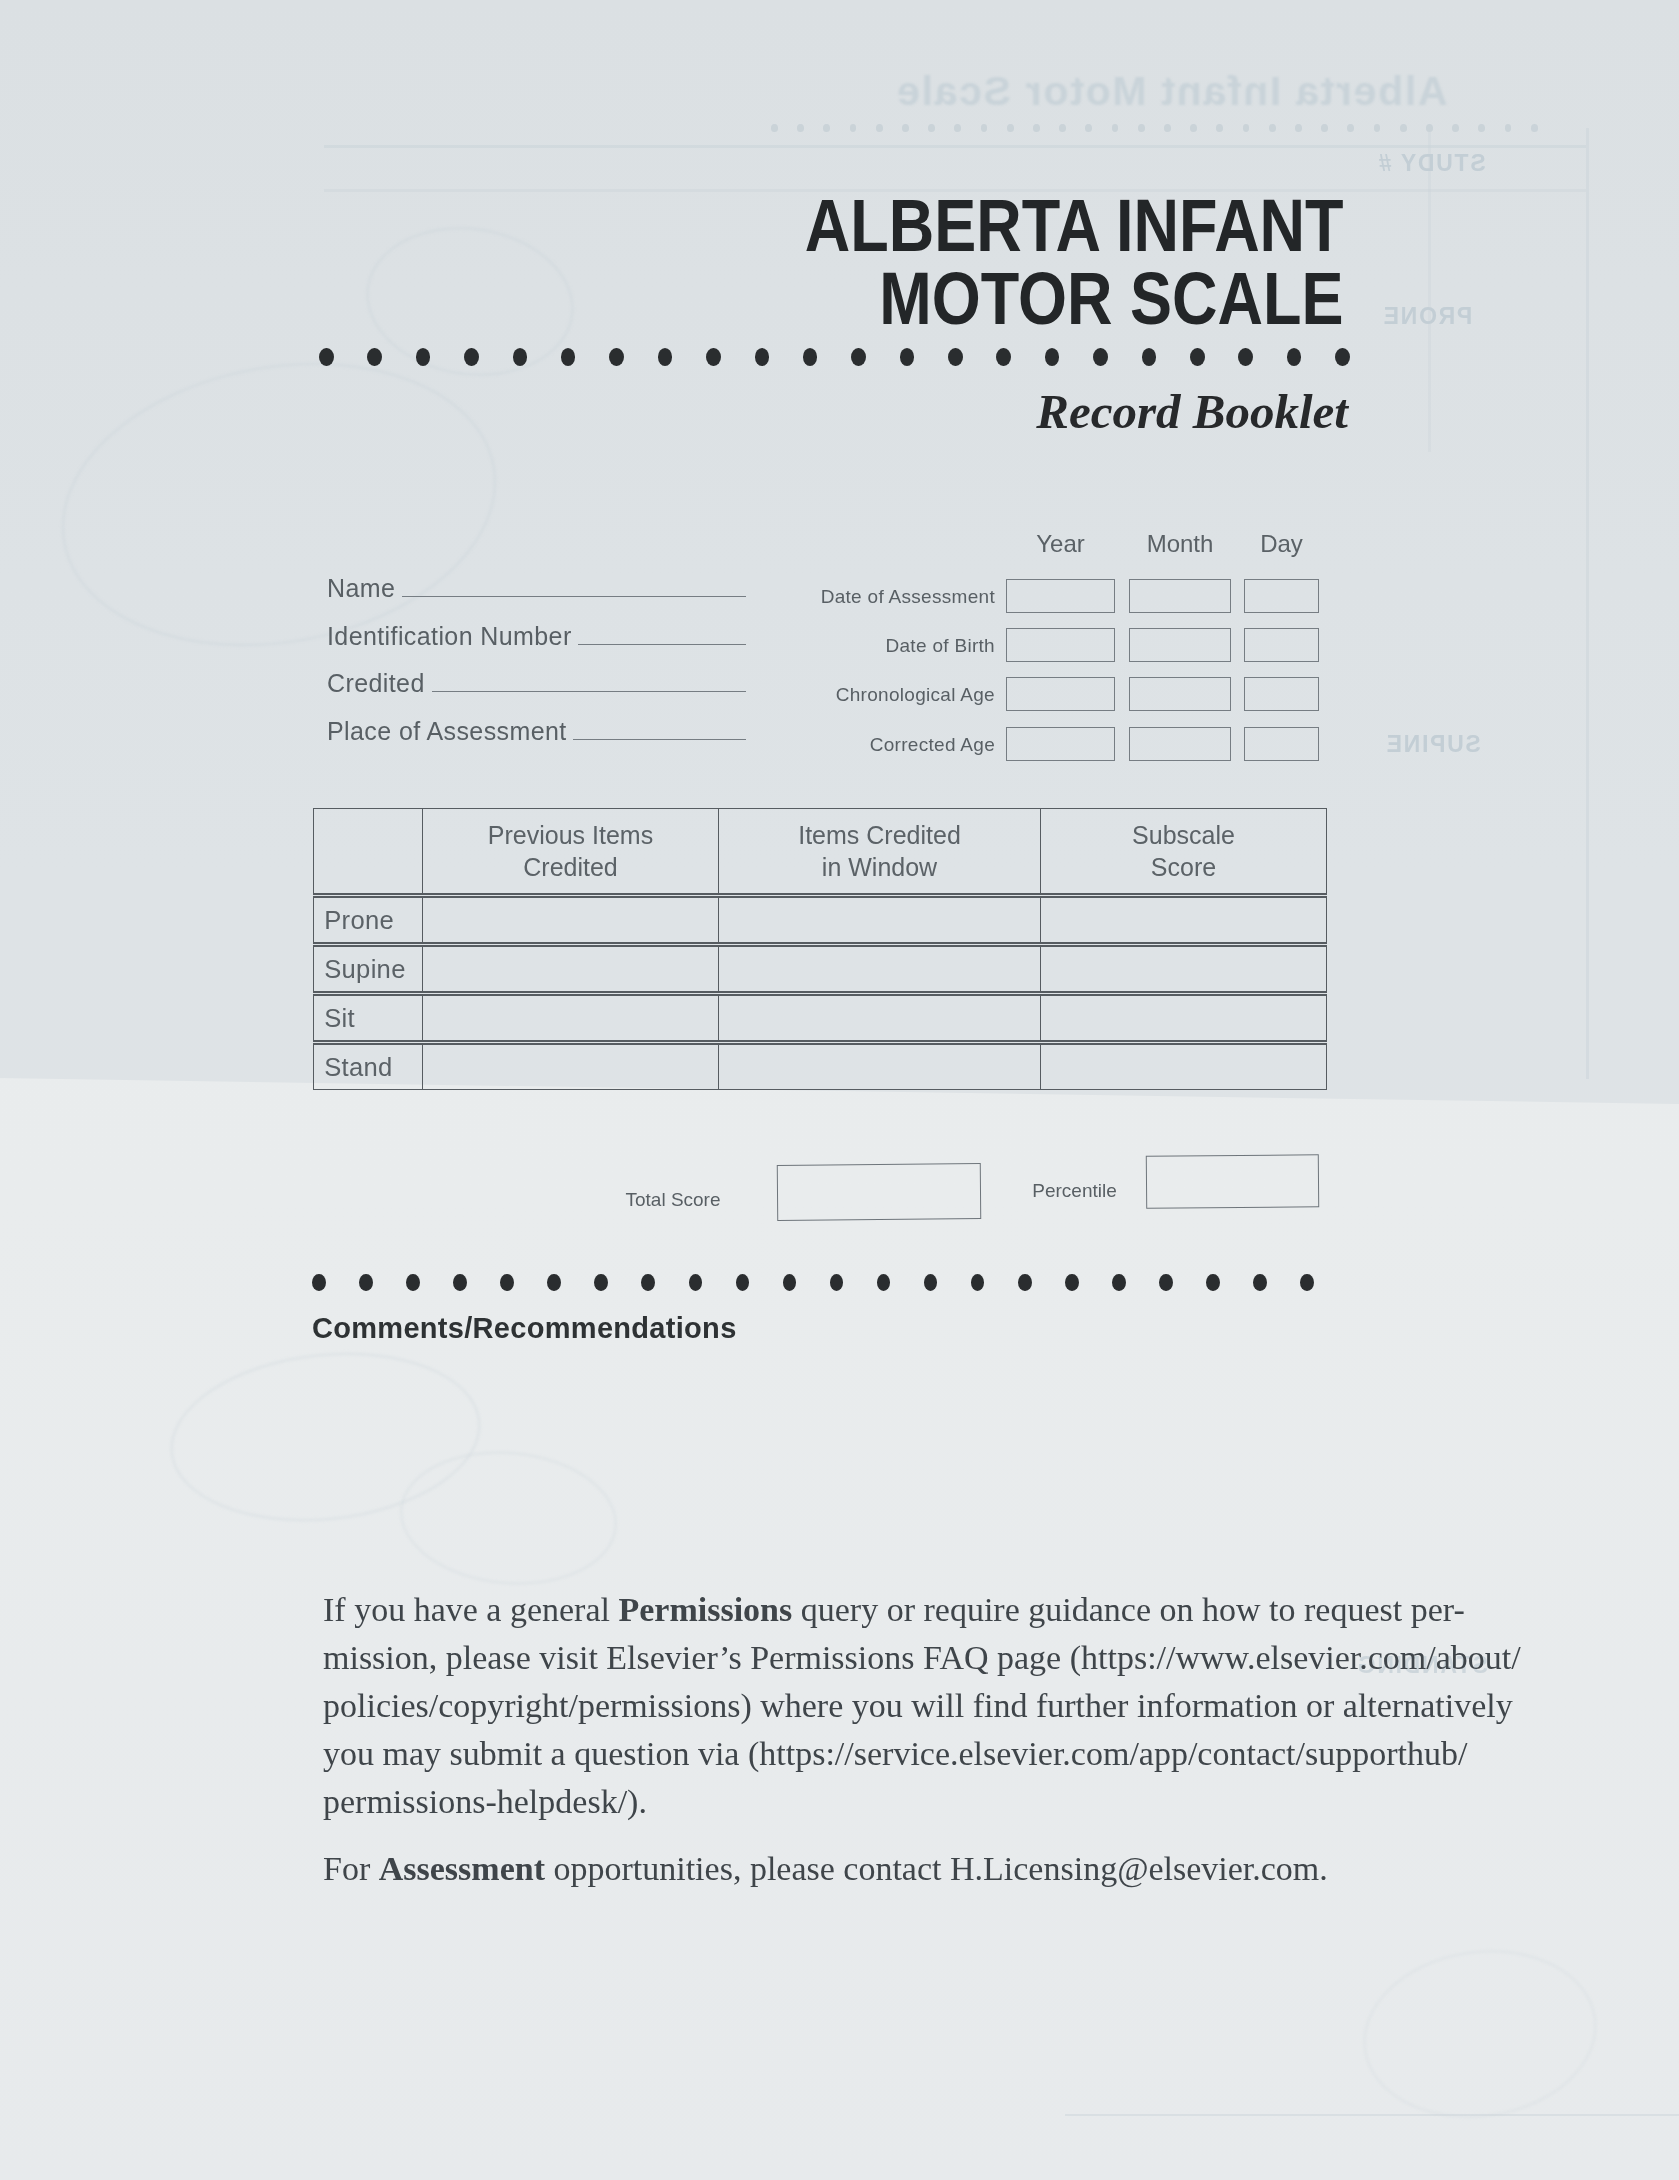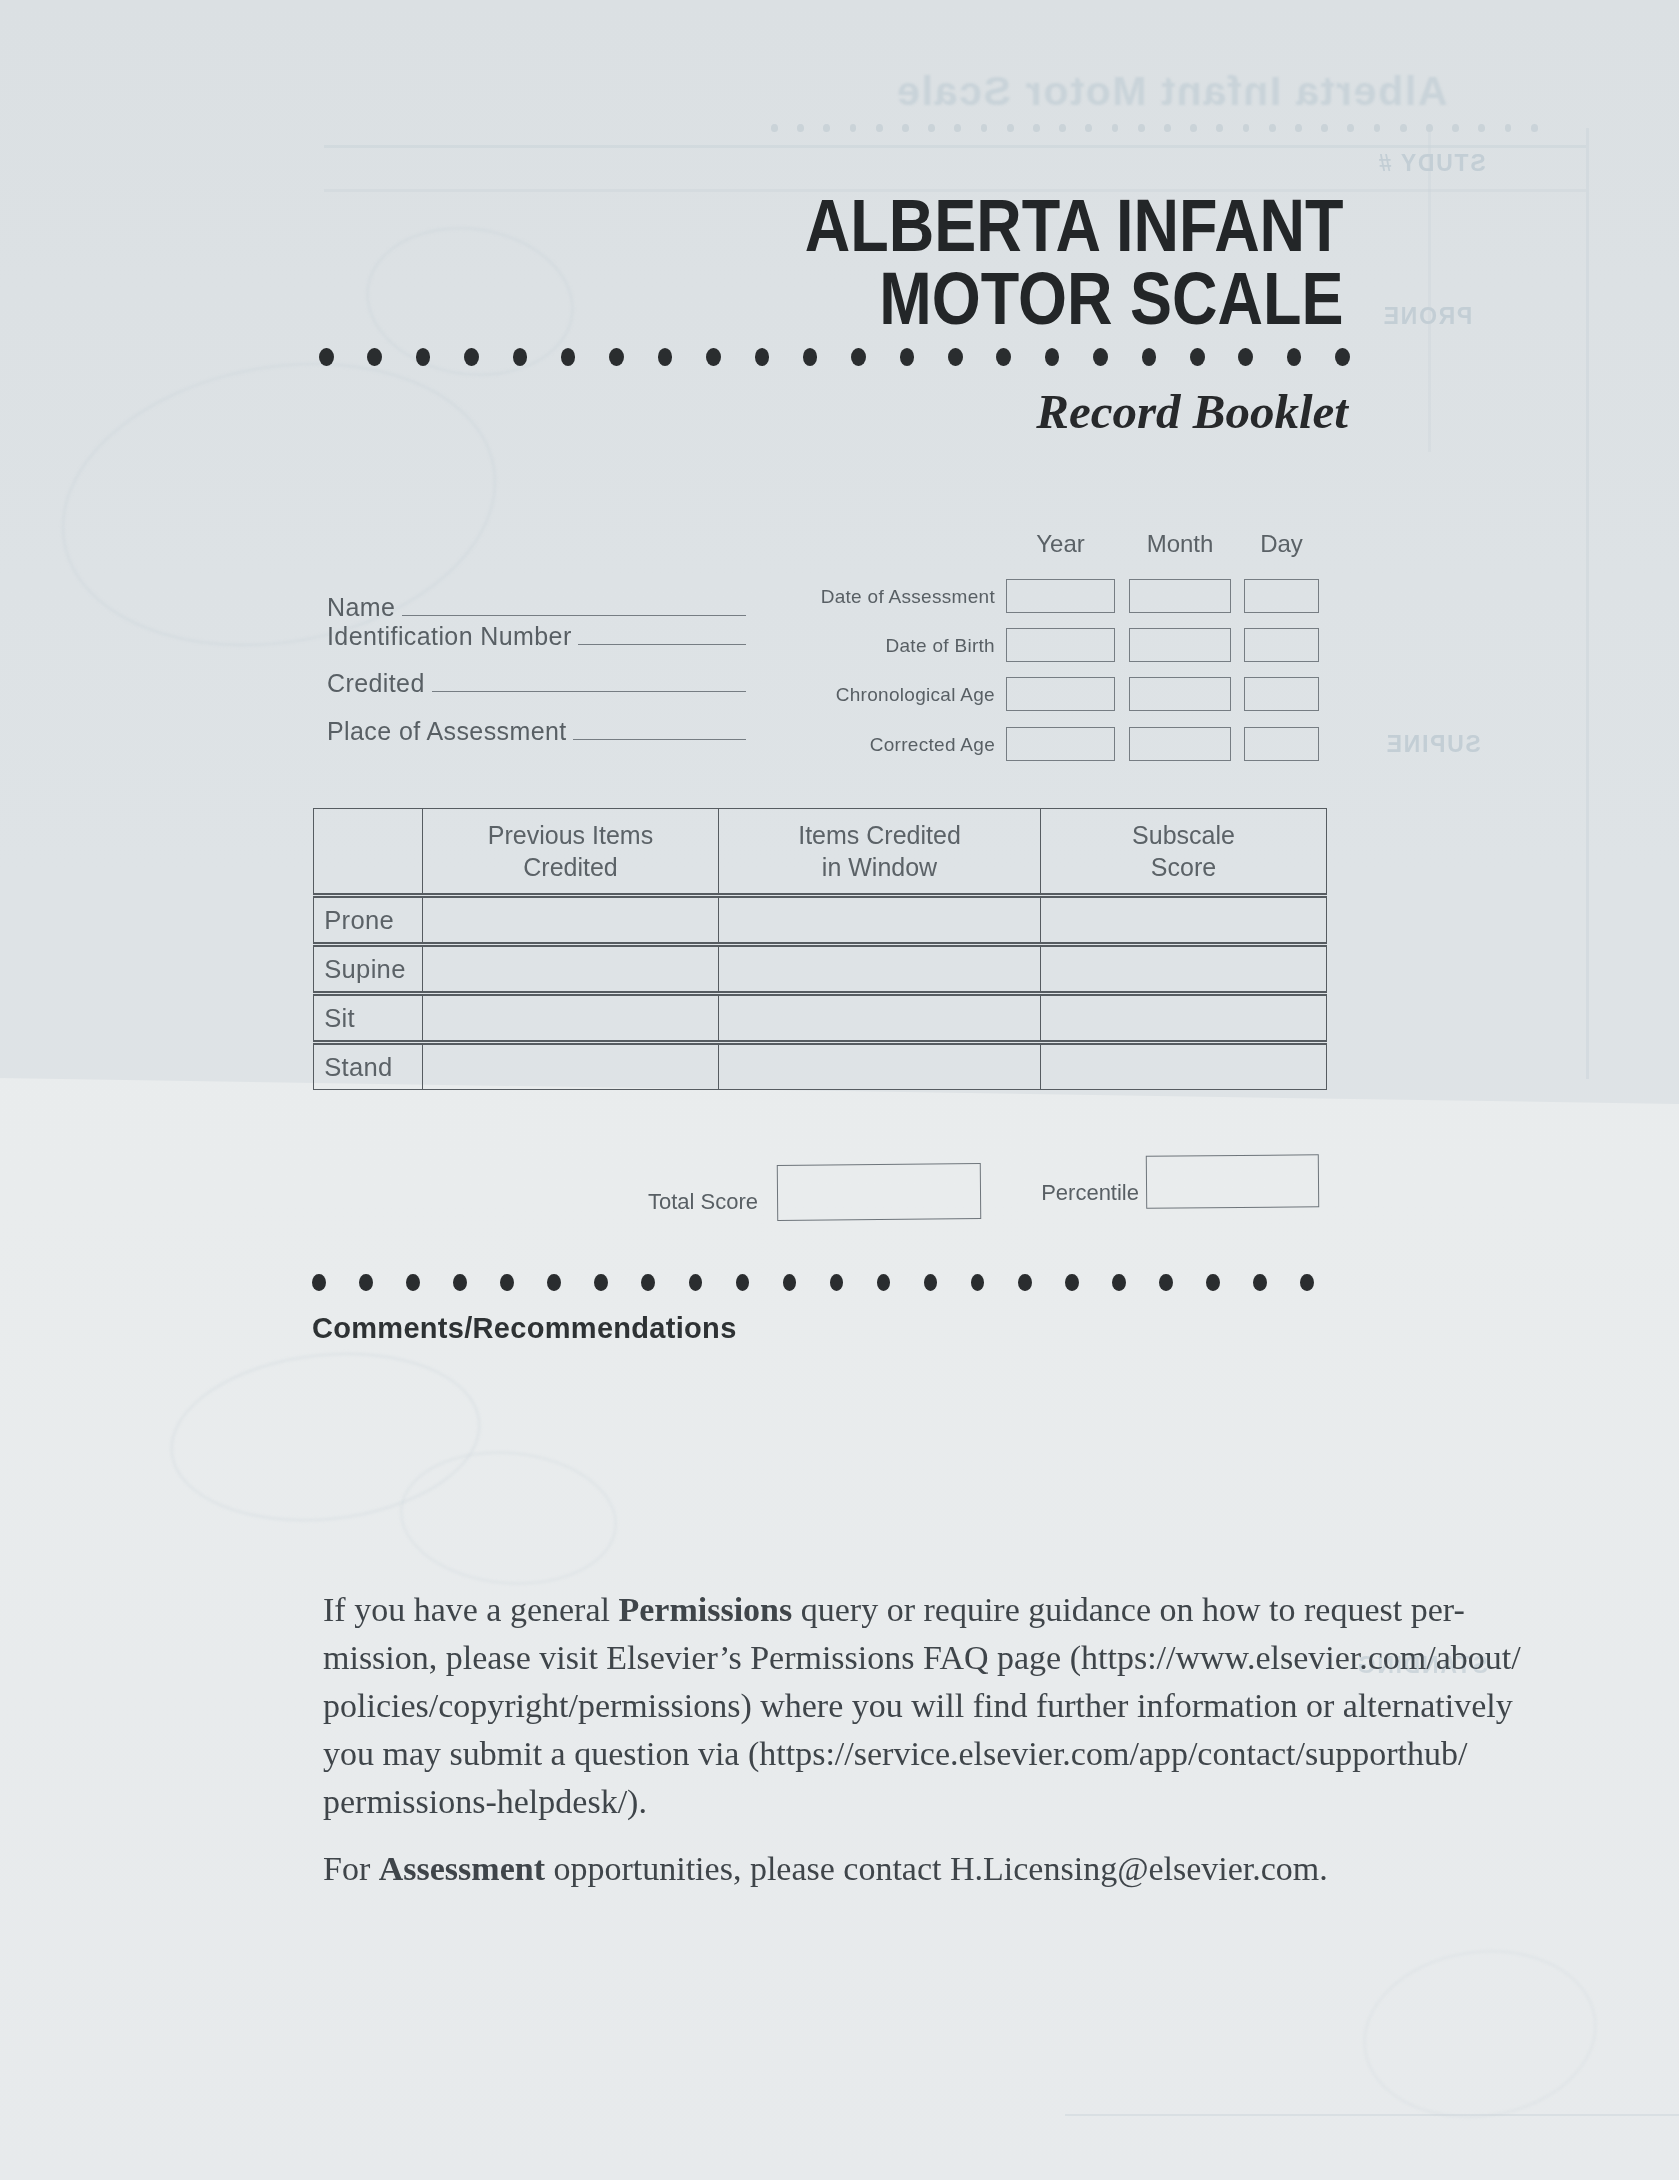--- a/index.html
+++ b/index.html
@@ -71,21 +71,21 @@
     border-collapse:collapse;table-layout:fixed;
     color:#5b6267;
   }
   table.score,table.score th,table.score td{border:1.7px solid #565c61;}
   table.score thead th{
     height:82px;font-weight:400;font-size:25px;line-height:32px;text-align:center;vertical-align:middle;
   }
   table.score tbody td{height:42px;border-top:5.1px double #565c61;}
   table.score td.rowlab{font-size:25.6px;text-align:left;padding-left:10.2px;letter-spacing:0.3px;}
   
-  .tlabel{position:absolute;font-size:22px;color:#585f64;text-align:right;white-space:nowrap;}
+  .tlabel{position:absolute;font-size:19px;color:#585f64;text-align:center;white-space:nowrap;}
   .tbox{position:absolute;border:1.7px solid #6e757b;box-sizing:border-box;background:transparent;}
   #total-box{left:777px;top:1164px;width:204px;height:56px;transform:rotate(-.5deg);}
   #pct-box{left:1146px;top:1155px;width:173px;height:53px;transform:rotate(-.5deg);}
   
   .comments-h{position:absolute;left:312px;top:1312px;font-size:29px;font-weight:bold;color:#2e3234;letter-spacing:0.3px;}
   
   .serif-block{
     position:absolute;left:313px;width:1032px;
     font-family:"Liberation Serif",serif;font-size:34px;color:#3f454a;margin-left:10px;
   }
@@ -182,21 +182,21 @@
       <span class="dot"></span>
       <span class="dot"></span>
       <span class="dot"></span>
       <span class="dot"></span>
       <span class="dot"></span>
       <span class="dot"></span>
     </div>
 
   <div class="subtitle">Record Booklet</div>
 
-  <div class="ffield" style="top:588px;">
+  <div class="ffield" style="top:569px;">
     <span>Name</span>
     <span class="ffline"></span>
   </div>
   <div class="ffield" style="top:617px;">
     <span>Identification Number</span>
     <span class="ffline"></span>
   </div>
   <div class="ffield" style="top:664px;">
     <span>Credited</span>
     <span class="ffline"></span>

